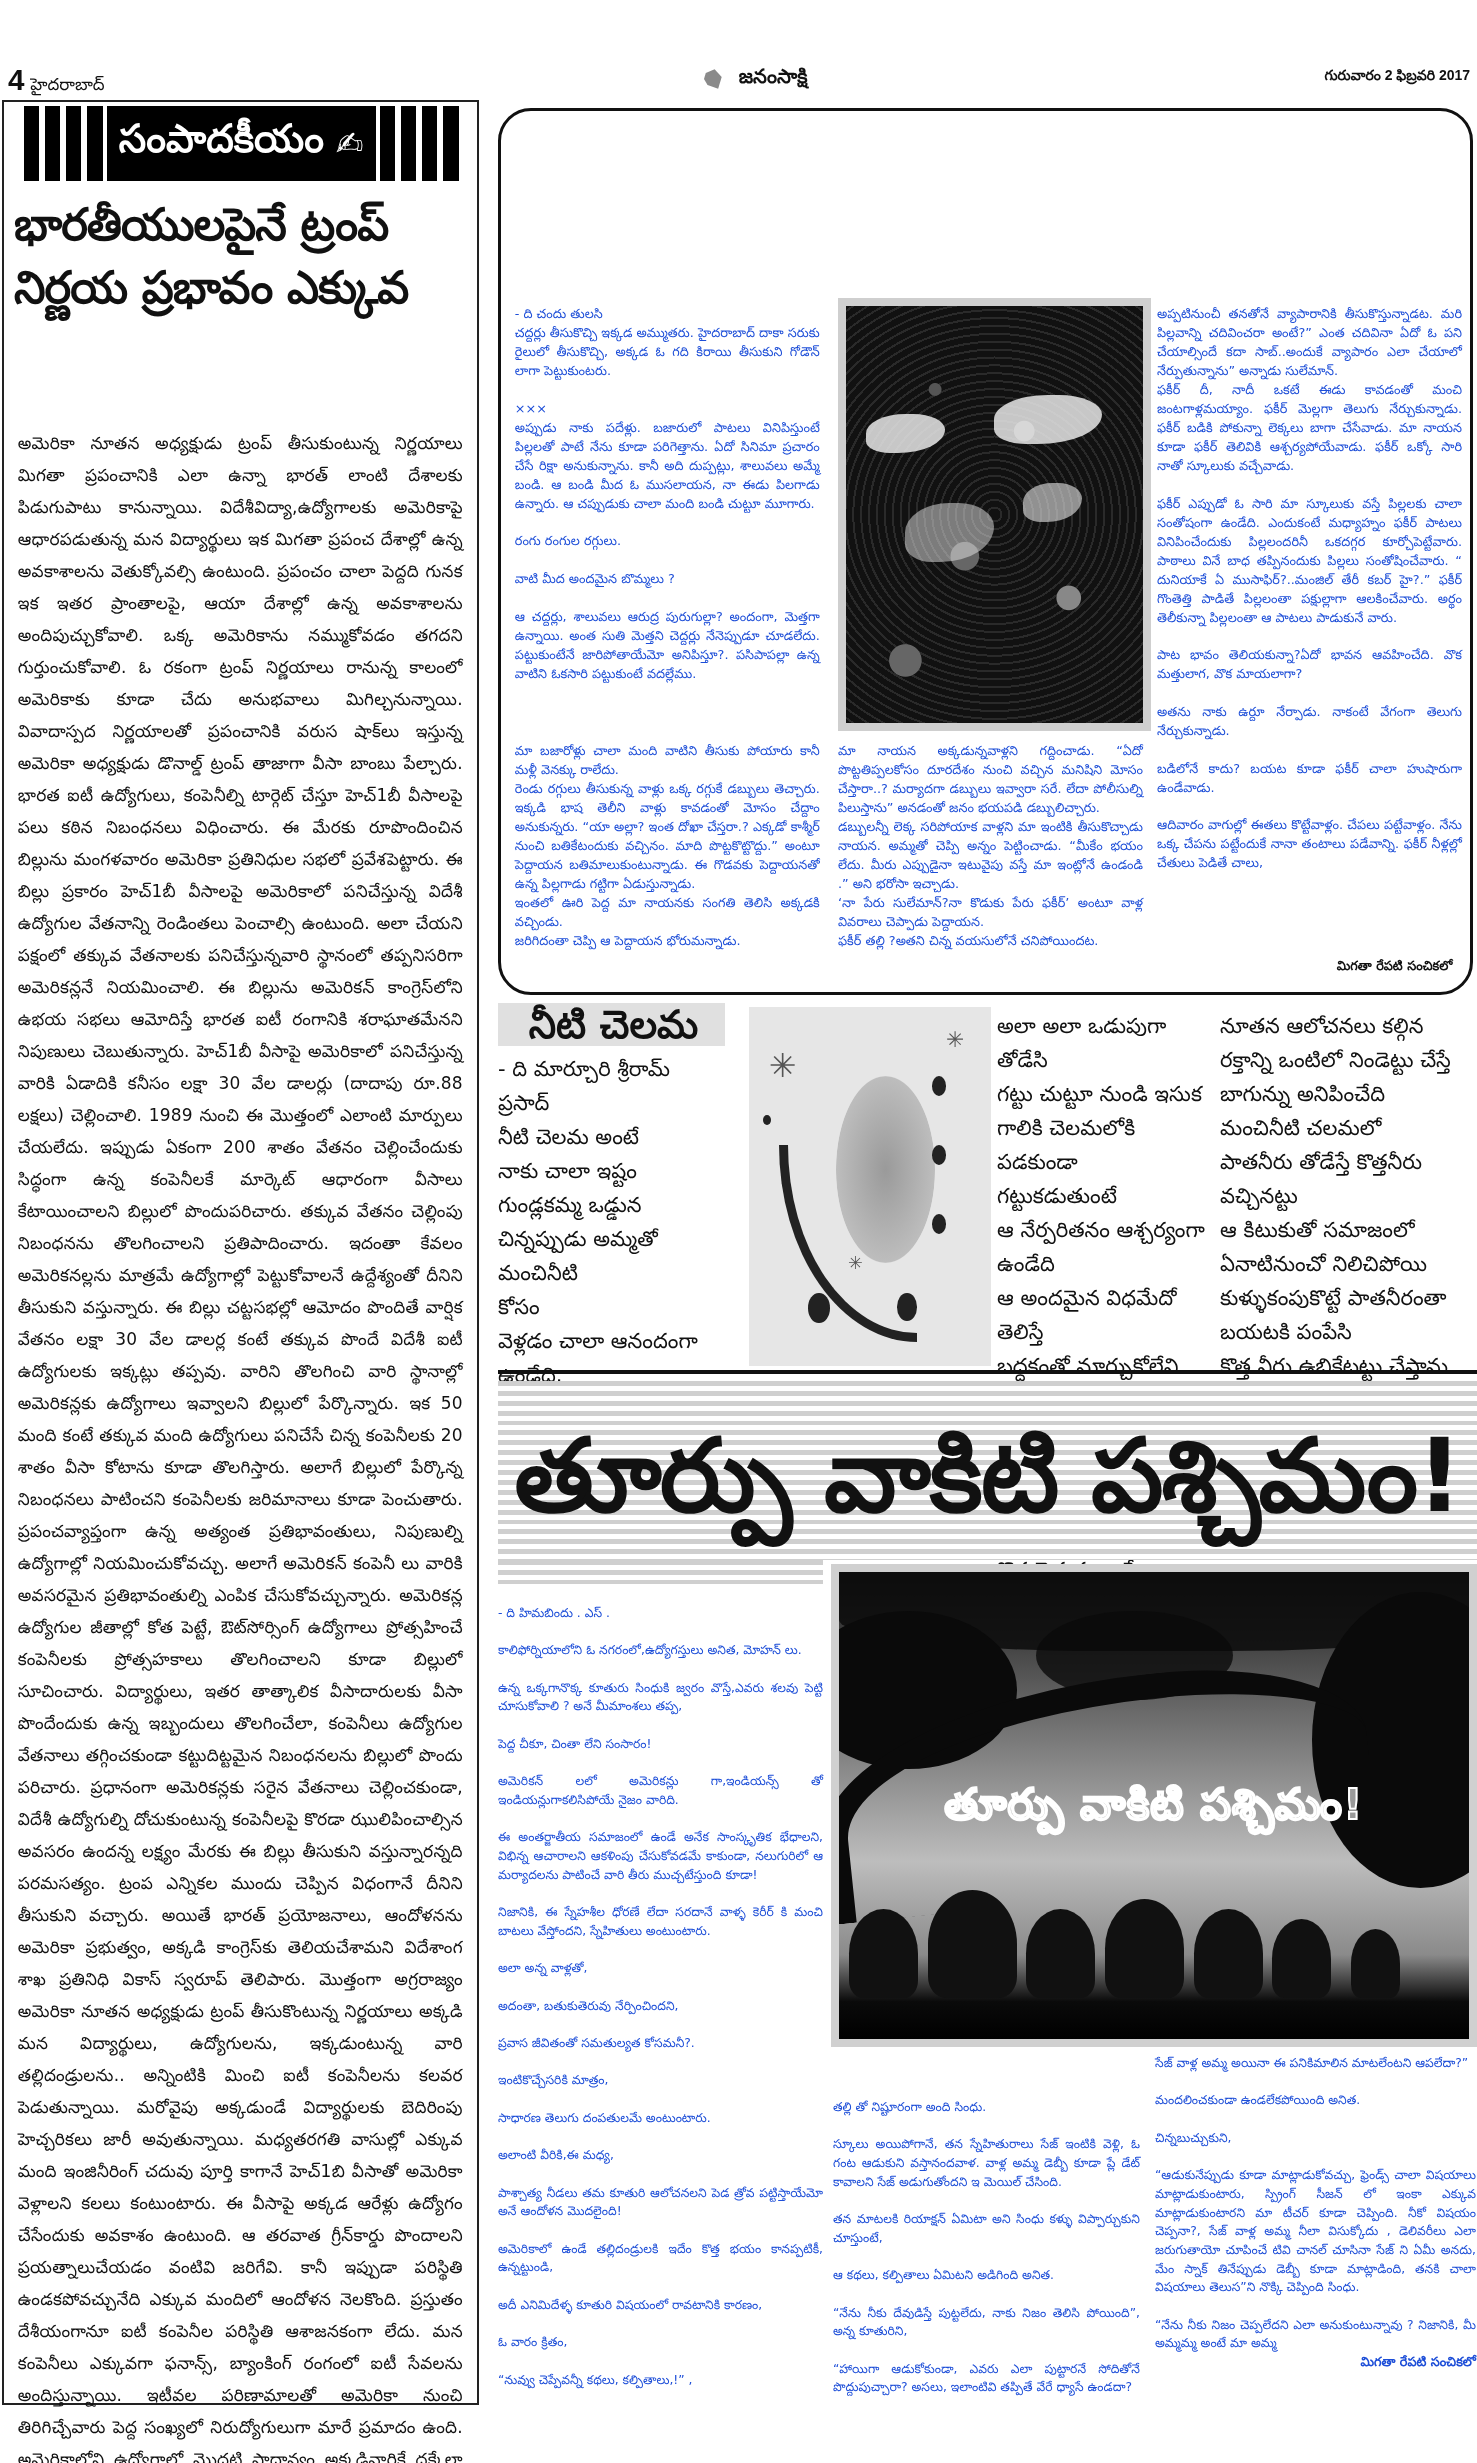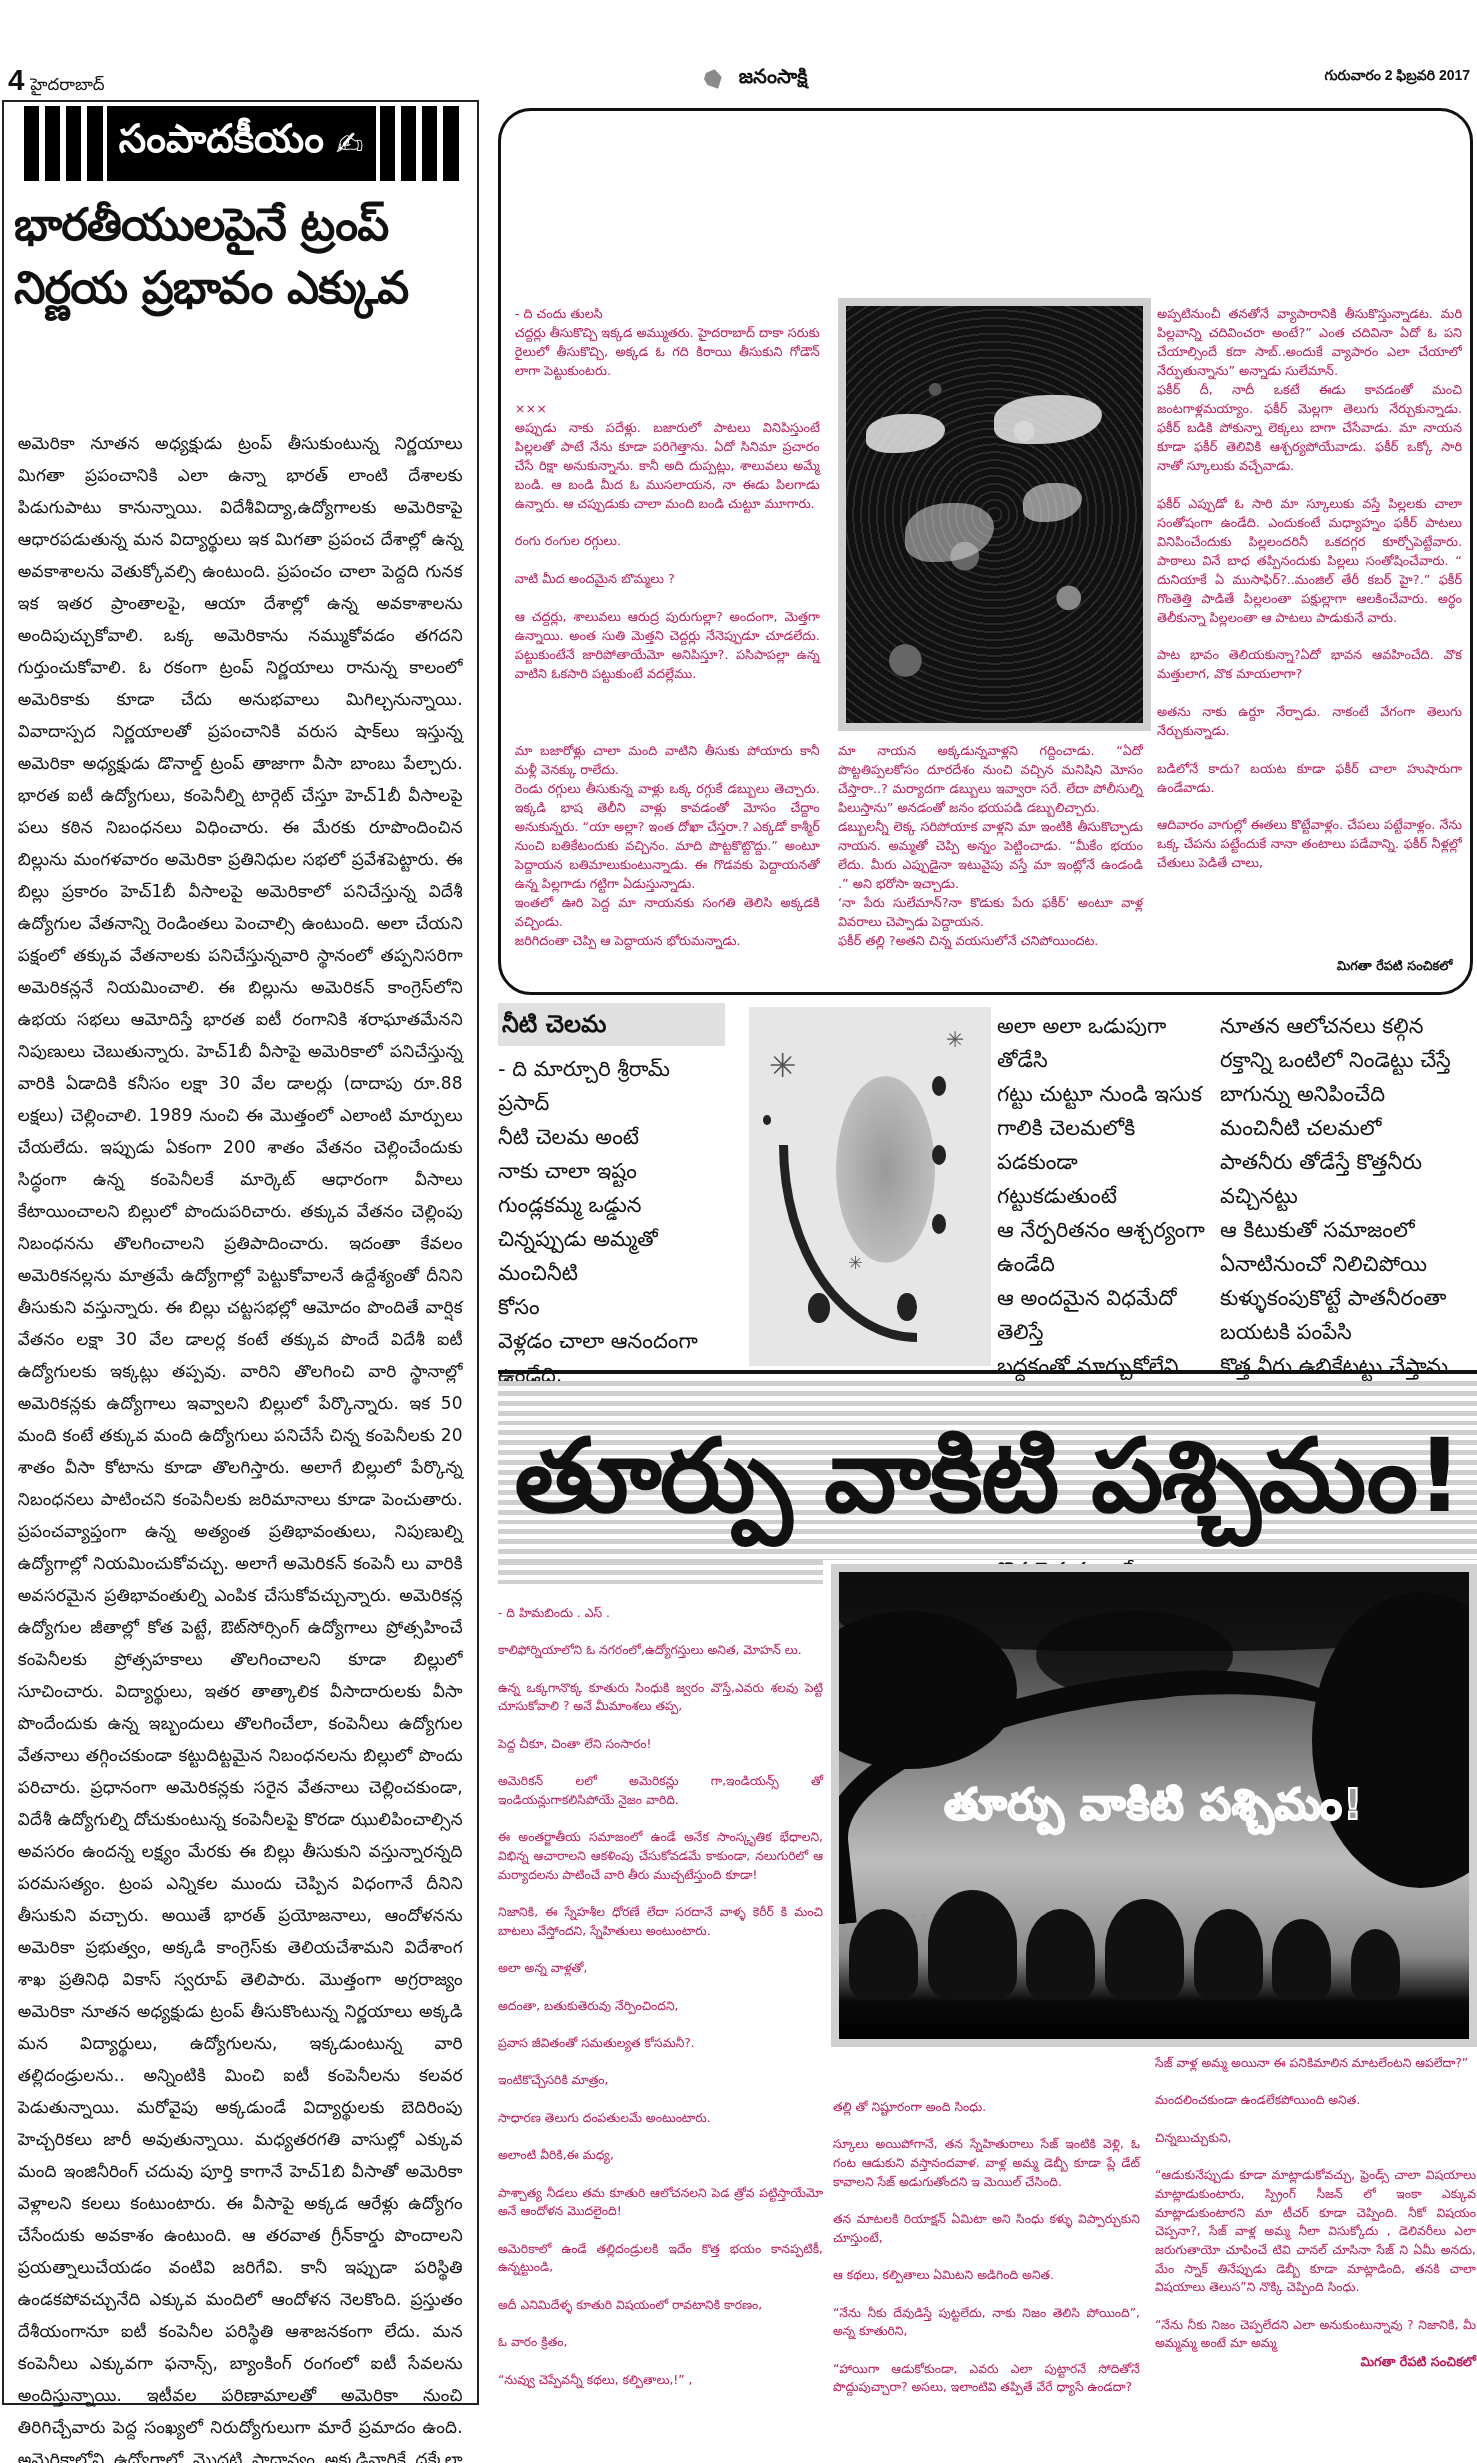--- a/index.html
+++ b/index.html
@@ -21,34 +21,34 @@
   .ed-bars { display: flex; gap: 5.9px; width: 79px; }
   .ed-bars span { flex: 1; background: #000; }
   .ed-title { background: #000; color: #fff; flex: 1; margin: 0 3.9px; display: flex; align-items: center; justify-content: center; gap: 11.8px; font-size: 39px; font-weight: bold; }
   .pen-icon { font-size: 33px; color: #fff; }
   .ed-headline { position: absolute; left: 9.9px; top: 91px; width: 453px; text-align: left; font-size: 45px; font-weight: bold; line-height: 63px; letter-spacing: -1px; }
   .ed-body { position: absolute; left: 13.8px; top: 325px; width: 445px; font-size: 17px; line-height: 32px; text-align: justify; letter-spacing: 0.2px; }
 
   
   .story1 { left: 498px; top: 108px; width: 975px; height: 887px; border: 3px solid #111; border-radius: 33px; }
   .s1-banner { position: absolute; left: 17.7px; top: 9.9px; width: 936px; height: 167px; background: #d9d9d9; border-radius: 25.6px; display: flex; align-items: center; justify-content: center; font-size: 91px; font-family: "DejaVu Serif", serif; letter-spacing: 2px; }
-  .col { position: absolute; font-size: 12.8px; line-height: 19px; text-align: justify; color: #be185d; }
+  .col { position: absolute; font-size: 12.8px; line-height: 19px; text-align: justify; color: #1d4ed8; }
   .col p { margin-bottom: 18.7px; }
   .col p.tight { margin-bottom: 0; }
   .s1-col1 { left: 13.8px; top: 193px; width: 305px; }
   .s1-col3 { left: 656px; top: 193px; width: 305px; }
   .s1-img { position: absolute; left: 337px; top: 187px; width: 313px; height: 433px; background: #cfcfcf; padding: 7.9px; }
   .s1-img .inner { width: 100%; height: 100%; background: radial-gradient(circle at 30% 20%, #555 0 5.9px, transparent 6.9px), radial-gradient(circle at 60% 30%, #777 0 9.9px, transparent 10.8px), radial-gradient(circle at 40% 60%, #666 0 13.8px, transparent 14.8px), radial-gradient(circle at 75% 70%, #888 0 11.8px, transparent 12.8px), radial-gradient(circle at 20% 85%, #666 0 15.8px, transparent 16.7px), repeating-radial-gradient(circle at 50% 50%, #111 0 5.9px, #2a2a2a 5.9px 7.9px); position: relative; overflow: hidden; }
   .s1-img .splash { position: absolute; background: #e8e8e8; border-radius: 50% 40% 60% 30%; opacity: 0.85; }
   .s1-bottom1 { left: 13.8px; top: 630px; width: 305px; }
   .s1-bottom2 { left: 337px; top: 630px; width: 305px; }
   .s1-cont { right: 17.7px; bottom: 15.8px; font-size: 12.8px; font-weight: bold; }
 
   
-  .poem-title { left: 498px; top: 1003px; width: 227px; height: 43px; background: #e0e0e0; font-size: 24px; font-weight: bold; padding-left: 4px; line-height: 43px; }
+  .poem-title { left: 498px; top: 1003px; width: 227px; height: 43px; background: #e0e0e0; font-size: 39px; font-weight: bold; padding-left: 4px; line-height: 43px; text-align: center; }
   .poem-col { position: absolute; font-size: 21px; line-height: 34px; }
   .poem-byline-col { left: 498px; top: 1052px; width: 227px; }
   .poem-img { left: 749px; top: 1007px; width: 242px; height: 359px; background: #e6e6e6; }
   .poem-img .oval { position: absolute; left: 87px; top: 69px; width: 99px; height: 187px; border-radius: 50%; background: radial-gradient(ellipse at center, #9a9a9a, #bdbdbd 70%, #f2f2f2 72%); }
   .poem-img .arc { position: absolute; left: 29.6px; top: 138px; width: 138px; height: 197px; border: 9.9px solid #222; border-top: none; border-right: none; border-radius: 0 0 0 100%; }
   .poem-img .dot { position: absolute; width: 13.8px; height: 19.7px; background: #222; border-radius: 50%; }
   .poem-img .star { position: absolute; font-size: 33px; color: #555; }
   .poem-c1 { left: 997px; top: 1009px; width: 222px; }
   .poem-c2 { left: 1220px; top: 1009px; width: 256px; }
   .divider { left: 498px; top: 1370px; width: 979px; height: 3.9px; background: #111; }

